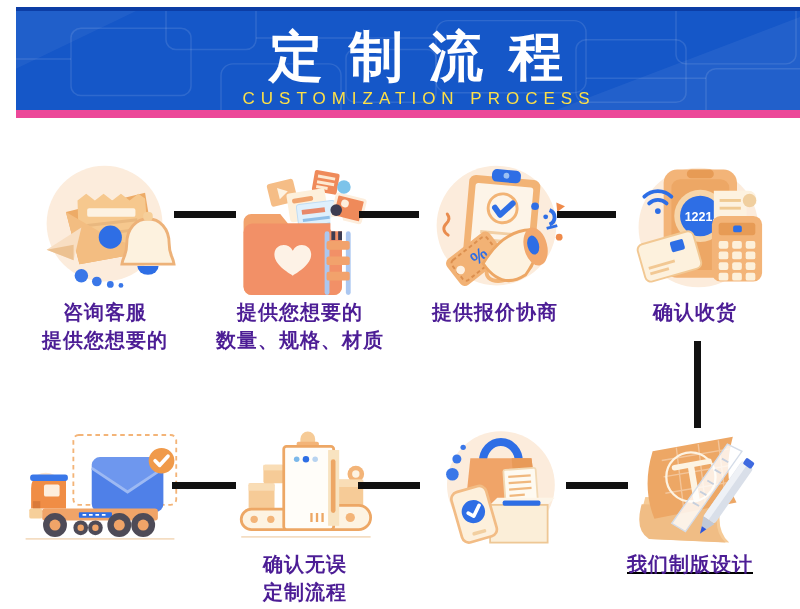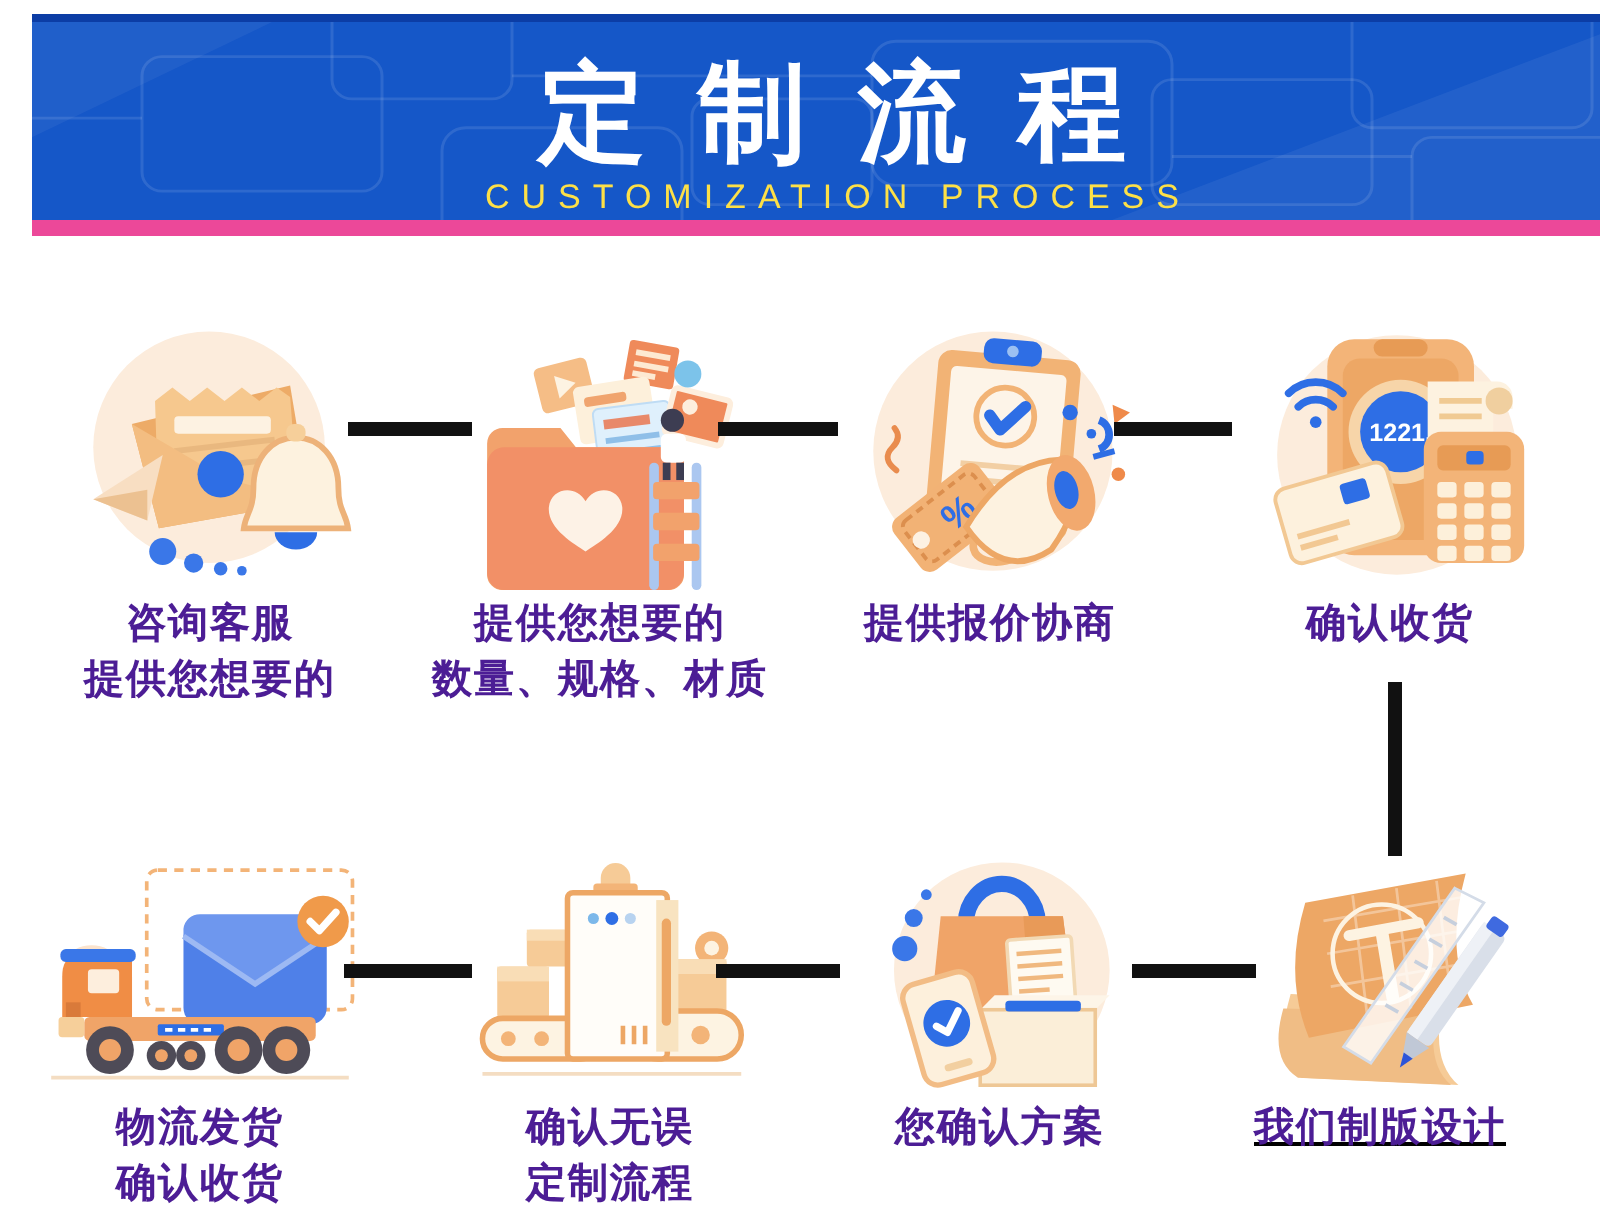--- a/index.html
+++ b/index.html
@@ -249,24 +249,20 @@
           <circle cx="64" cy="113" r="3.5" fill="#f0a468"></circle>
         <circle cx="80" cy="113" r="8" fill="#4e4b57"></circle>
           <circle cx="80" cy="113" r="3.5" fill="#f0a468"></circle>
         <circle cx="106" cy="110" r="13" fill="#4e4b57"></circle>
           <circle cx="106" cy="110" r="6" fill="#f0a468"></circle>
         <circle cx="132" cy="110" r="13" fill="#4e4b57"></circle>
           <circle cx="132" cy="110" r="6" fill="#f0a468"></circle>
         <line x1="4" y1="125" x2="166" y2="125" stroke="#f4ddc2" stroke-width="2"></line>
       </svg>
     </div>
-    <div class="lines">
-      <div>物流发货</div>
-      <div>确认收货</div>
-    </div>
   </div>
 
   <div class="step row-bottom" style="left:210px;top:424px;text-align:center;">
     <div class="icon-wrap">
       <svg width="150" height="122" viewBox="0 0 150 132">
         <path d="M70,14 a8,8 0 0 1 16,0 v4 h-16 z" fill="#f6cb97"></path>
         <rect x="66" y="17" width="24" height="6" rx="2" fill="#f3b478"></rect>
         <rect x="14" y="62" width="28" height="28" rx="2" fill="#f6cb97"></rect>
           <rect x="14" y="62" width="28" height="8" fill="#f9ddb6"></rect>
         <rect x="30" y="42" width="22" height="20" rx="2" fill="#f6cb97"></rect>
@@ -319,23 +315,20 @@
         <rect x="64" y="90" width="64" height="42" fill="#fbeed8" stroke="#eec795" stroke-width="2"></rect>
         <rect x="78" y="85" width="42" height="6" rx="2" fill="#2e6ee5"></rect>
         <g transform="rotate(-16 44 100)">
           <rect x="26" y="72" width="40" height="58" rx="8" fill="#fdf0dc" stroke="#f2bc85" stroke-width="3"></rect>
           <circle cx="46" cy="98" r="13" fill="#2e6ee5"></circle>
           <path d="M40,98 l5,5 9,-10" stroke="#ffffff" stroke-width="4" fill="none" stroke-linecap="round" stroke-linejoin="round"></path>
           <rect x="38" y="120" width="16" height="4" rx="2" fill="#f2cfa0"></rect>
         </g>
       </svg>
     </div>
-    <div class="lines">
-      <div>您确认方案</div>
-    </div>
   </div>
 
   <div class="step row-bottom" style="left:595px;top:424px;text-decoration:underline;">
     <div class="icon-wrap">
       <svg width="150" height="124" viewBox="0 0 150 136">
         <path d="M26,80 q-10,34 6,46 l86,4 q-16,-14 -8,-46 z" fill="#f6cb97"></path>
         <path d="M22,88 q-8,28 8,38 l84,4 q-14,-12 -8,-40 z" fill="#f0bd85"></path>
         <path d="M34,30 l88,-16 q-12,44 4,72 l-90,18 q-14,-34 -2,-74 z" fill="#eda765"></path>
         <path d="M44,40 l76,-13 M46,58 l76,-13 M48,76 l76,-13 M60,26 l8,66 M84,22 l8,66 M106,18 l8,64" stroke="rgba(255,255,255,0.35)" stroke-width="1.5" fill="none"></path>
         <circle cx="76" cy="58" r="27" fill="none" stroke="#fdf3e2" stroke-width="2.5"></circle>

